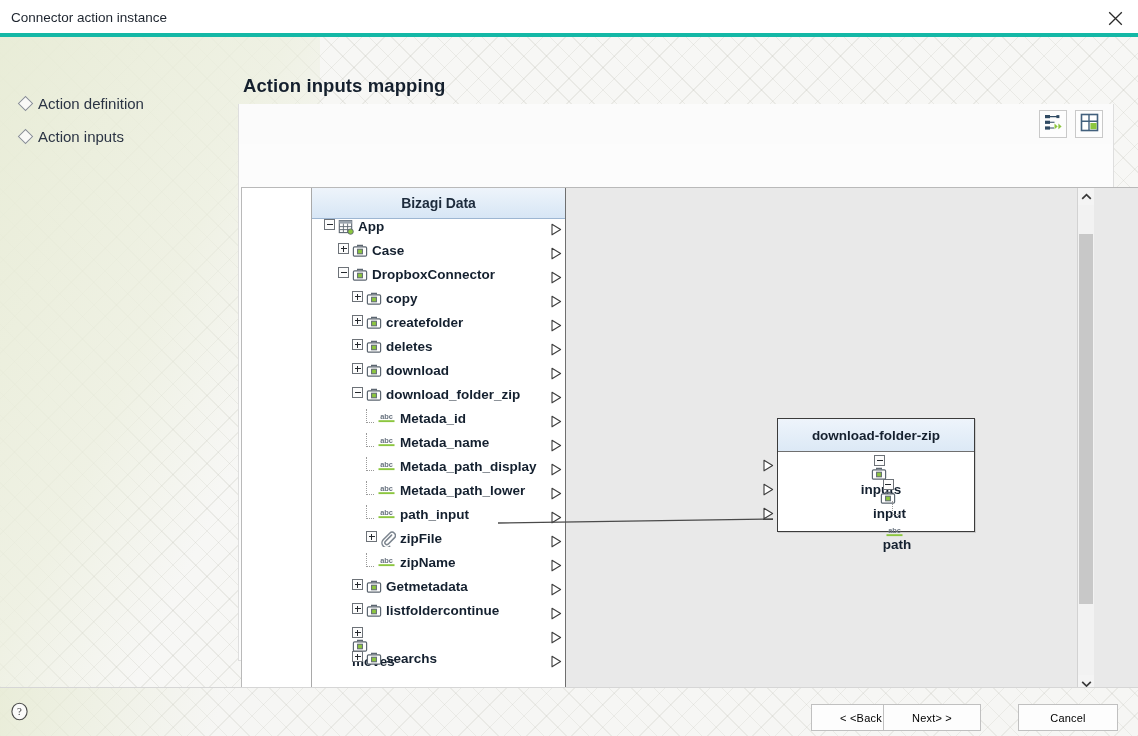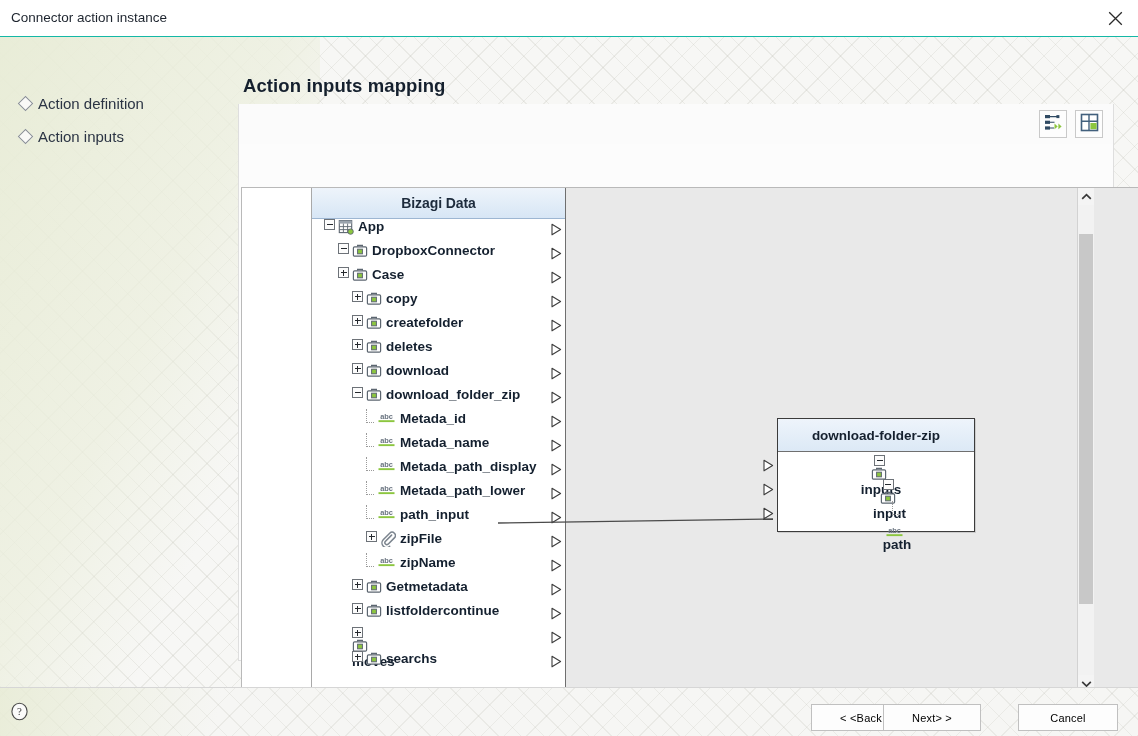--- a/index.html
+++ b/index.html
@@ -21,21 +21,21 @@
     height: 736px;
     overflow: hidden;
   }
 
   
   .titlebar {
     position: absolute;
     left: 0; top: 0;
     width: 1138px; height: 37px;
     background: #ffffff;
-    border-bottom: 1px solid #14b8a6;
+    border-bottom: 4px solid #14b8a6;
     box-sizing: border-box;
   }
   .titlebar-text {
     position: absolute;
     left: 11px; top: 10px;
     font-size: 13.5px;
     color: #1d242e;
     white-space: nowrap;
   }
   .close-btn {
@@ -456,39 +456,39 @@
                     <rect x="1.3" y="1.6" width="12.4" height="3" fill="#9aa3ad"></rect>
                     <path d="M5.4 4.6 V13.6 M9.6 4.6 V13.6 M1.3 7.6 H13.7 M1.3 10.6 H13.7" stroke="#5c6670" stroke-width=".9"></path>
                     <circle cx="12.6" cy="12.6" r="2.7" fill="#8cc63f" stroke="#5c6670" stroke-width=".9"></circle>
                   </svg>
                   <span class="label">App</span>
                   <span class="arrow-out"><svg width="11" height="13" viewBox="0 0 11 13" aria-hidden="true">
                       <path d="M1 1.2 L9.6 6.5 L1 11.8 z" fill="#ffffff" stroke="#3d3d3d" stroke-width="1.1" stroke-linejoin="round"></path>
                     </svg></span>
                 </div>
                 <div class="trow" style="padding-left: 26px;">
+                  <span class="expander plus"></span>
+                  <svg class="ticon" viewBox="0 0 16 16" aria-hidden="true">
+                    <path d="M5.6 3.4 V2.3 h4.8 v1.1" fill="none" stroke="#5c6670" stroke-width="1.2"></path>
+                    <rect x="1.4" y="3.9" width="13.2" height="9.2" rx="1.2" fill="#fdfdfd" stroke="#5c6670" stroke-width="1.2"></rect>
+                    <rect x="5.6" y="6.2" width="4.8" height="4.6" fill="#8cc63f" stroke="#5c6670" stroke-width="1"></rect>
+                  </svg>
+                  <span class="label">Case</span>
+                  <span class="arrow-out"><svg width="11" height="13" viewBox="0 0 11 13" aria-hidden="true">
+                      <path d="M1 1.2 L9.6 6.5 L1 11.8 z" fill="#ffffff" stroke="#3d3d3d" stroke-width="1.1" stroke-linejoin="round"></path>
+                    </svg></span>
+                </div>
+                <div class="trow" style="padding-left: 26px;">
                   <span class="expander"></span>
                   <svg class="ticon" viewBox="0 0 16 16" aria-hidden="true">
                     <path d="M5.6 3.4 V2.3 h4.8 v1.1" fill="none" stroke="#5c6670" stroke-width="1.2"></path>
                     <rect x="1.4" y="3.9" width="13.2" height="9.2" rx="1.2" fill="#fdfdfd" stroke="#5c6670" stroke-width="1.2"></rect>
                     <rect x="5.6" y="6.2" width="4.8" height="4.6" fill="#8cc63f" stroke="#5c6670" stroke-width="1"></rect>
                   </svg>
                   <span class="label">DropboxConnector</span>
-                  <span class="arrow-out"><svg width="11" height="13" viewBox="0 0 11 13" aria-hidden="true">
-                      <path d="M1 1.2 L9.6 6.5 L1 11.8 z" fill="#ffffff" stroke="#3d3d3d" stroke-width="1.1" stroke-linejoin="round"></path>
-                    </svg></span>
-                </div>
-                <div class="trow" style="padding-left: 26px;">
-                  <span class="expander plus"></span>
-                  <svg class="ticon" viewBox="0 0 16 16" aria-hidden="true">
-                    <path d="M5.6 3.4 V2.3 h4.8 v1.1" fill="none" stroke="#5c6670" stroke-width="1.2"></path>
-                    <rect x="1.4" y="3.9" width="13.2" height="9.2" rx="1.2" fill="#fdfdfd" stroke="#5c6670" stroke-width="1.2"></rect>
-                    <rect x="5.6" y="6.2" width="4.8" height="4.6" fill="#8cc63f" stroke="#5c6670" stroke-width="1"></rect>
-                  </svg>
-                  <span class="label">Case</span>
                   <span class="arrow-out"><svg width="11" height="13" viewBox="0 0 11 13" aria-hidden="true">
                       <path d="M1 1.2 L9.6 6.5 L1 11.8 z" fill="#ffffff" stroke="#3d3d3d" stroke-width="1.1" stroke-linejoin="round"></path>
                     </svg></span>
                 </div>
                 <div class="trow" style="padding-left: 40px;">
                   <span class="expander plus"></span>
                   <svg class="ticon" viewBox="0 0 16 16" aria-hidden="true">
                     <path d="M5.6 3.4 V2.3 h4.8 v1.1" fill="none" stroke="#5c6670" stroke-width="1.2"></path>
                     <rect x="1.4" y="3.9" width="13.2" height="9.2" rx="1.2" fill="#fdfdfd" stroke="#5c6670" stroke-width="1.2"></rect>
                     <rect x="5.6" y="6.2" width="4.8" height="4.6" fill="#8cc63f" stroke="#5c6670" stroke-width="1"></rect>

